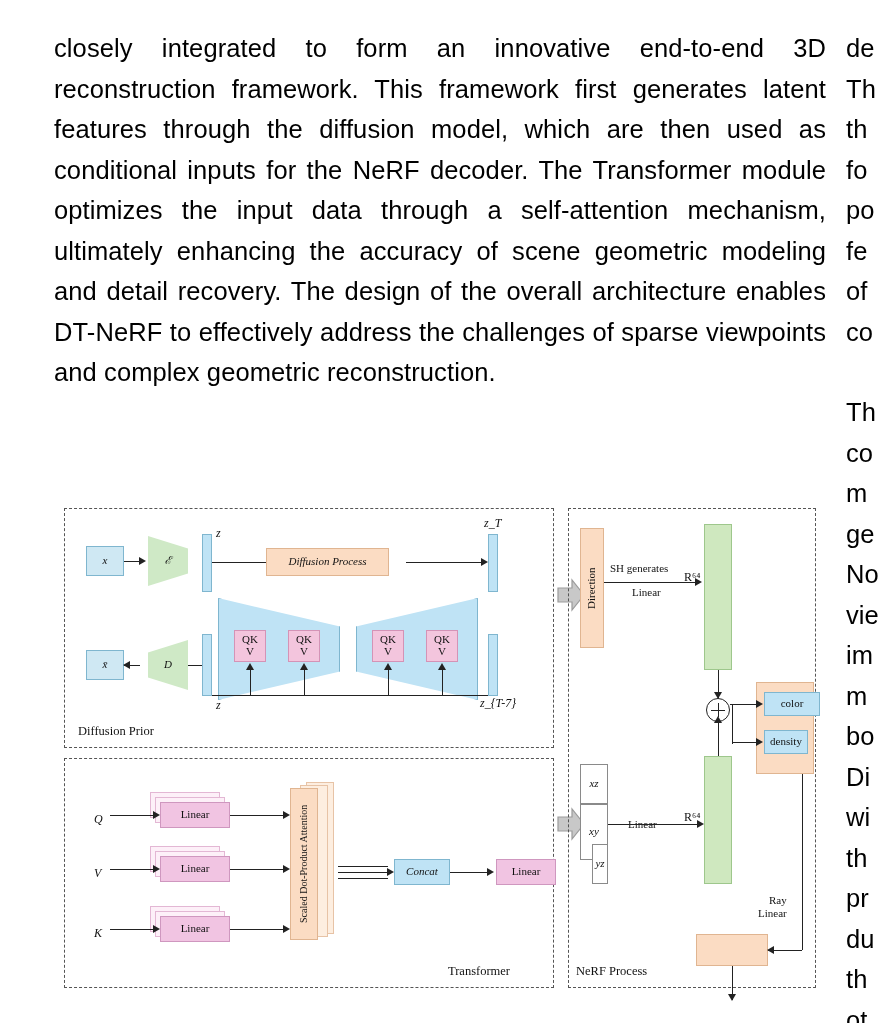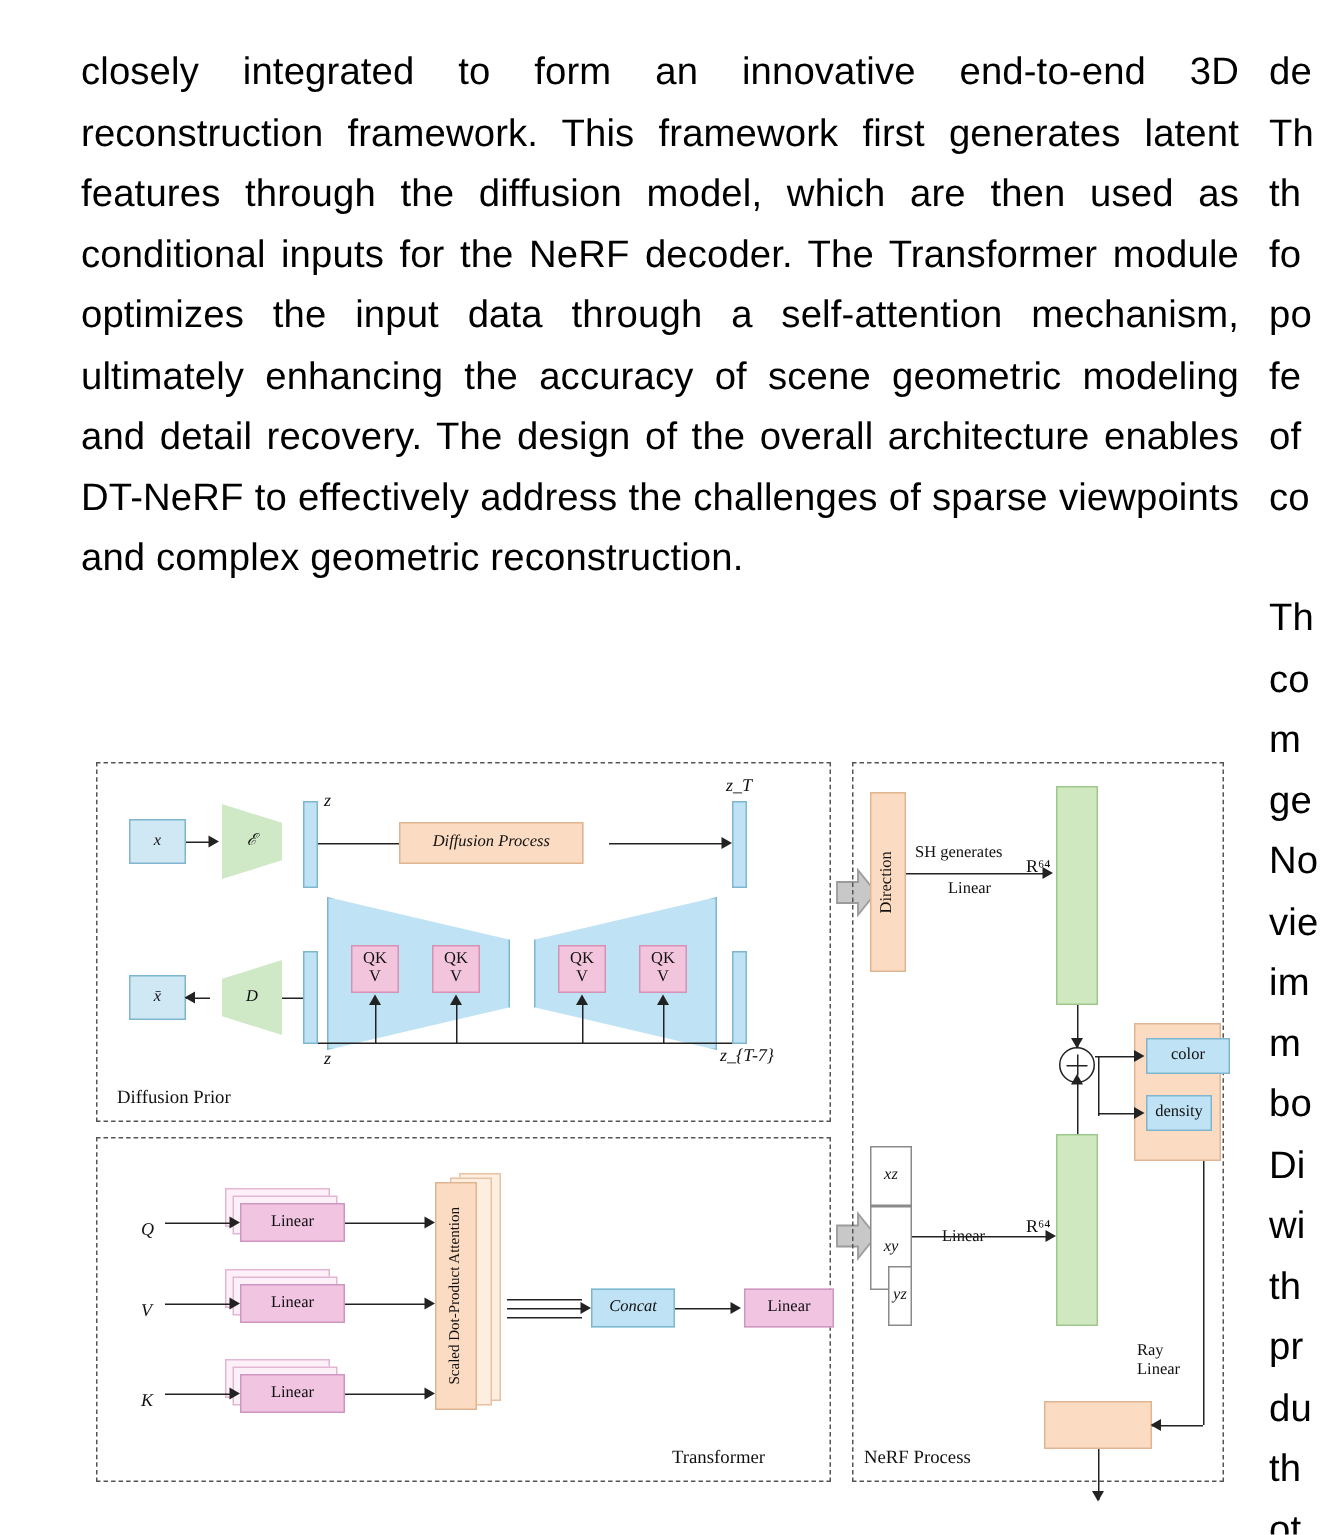--- a/index.html
+++ b/index.html
@@ -367,21 +367,21 @@
 
     <div class="node n-peach" style="left:700px; top:180px; width:58px; height:92px; border:1px solid #e0b591;"></div>
     <div class="node n-lblue" style="left:708px; top:190px; width:56px; height:24px;">color</div>
     <div class="node n-lblue" style="left:708px; top:228px; width:44px; height:24px;">density</div>
     <div class="line hline" style="left:674px; top:202px; width:28px;"></div>
     <div class="arrowhead" style="left:700px; top:198px;"></div>
     <div class="line hline" style="left:676px; top:240px; width:26px;"></div>
     <div class="arrowhead" style="left:700px; top:236px;"></div>
     <div class="line vline" style="left:676px; top:202px; height:40px;"></div>
 
-    <div class="plainlabel" style="left:702px; top:392px; font-size:11px; text-align:left; white-space:pre-line; line-height:1.15;">Ray
+    <div class="plainlabel" style="left:702px; top:392px; font-size:11px; text-align:right; white-space:pre-line; line-height:1.15;">Ray
 Linear</div>
     <div class="node n-peach" style="left:640px; top:432px; width:72px; height:32px;"></div>
     <div class="line hline" style="left:712px; top:448px; width:34px;"></div>
     <div class="line vline" style="left:746px; top:272px; height:176px;"></div>
     <div class="arrowhead" style="left:711px; top:444px; transform: rotate(180deg);"></div>
     <div class="line vline" style="left:676px; top:464px; height:34px;"></div>
     <div class="arrowhead down" style="left:672px; top:492px;"></div>
 
   </div>
 </div>

